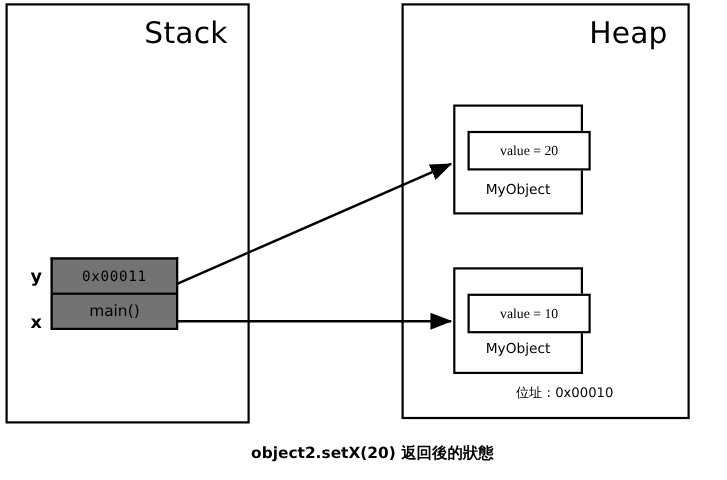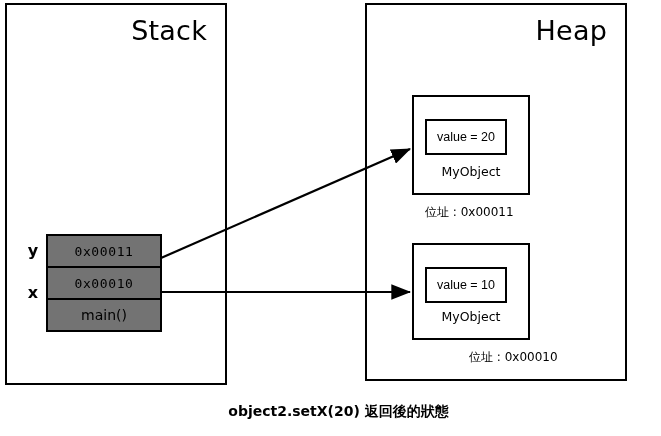--- a/index.html
+++ b/index.html
@@ -90,29 +90,29 @@
     box-sizing: border-box;
     background: #ffffff;
   }
   #heap-object-top    { left: 412px; top: 95px;  height: 100px; }
   #heap-object-bottom { left: 412px; top: 243px; height: 97px; }
 
   .field-box {
     position: absolute;
     left: 11px;
     top: 22px;
-    width: 82px;
+    width: 112px;
     height: 36px;
     border: 2px solid #000000;
     box-sizing: border-box;
     display: flex;
     align-items: center;
     justify-content: center;
     font-size: 12.5px;
-    font-family: Liberation Sans, sans-serif;
+    font-family: Liberation Serif, serif;
     white-space: nowrap;
     background: #ffffff;
   }
   .class-name {
     position: absolute;
     left: 0;
     right: 0;
     bottom: 14px;
     text-align: center;
     font-size: 12.5px;
@@ -164,32 +164,30 @@
   <div class="region" id="stack-region">
     <div class="region-title">Stack</div>
   </div>
 
   <div class="region" id="heap-region">
     <div class="region-title">Heap</div>
   </div>
 
   <div id="stack-frame">
     <div class="stack-cell">0x00011</div>
-    <div class="stack-cell">0x00010</div>
     <div class="stack-cell fn">main()</div>
   </div>
 
   <div class="var-label" id="var-label-y">y</div>
   <div class="var-label" id="var-label-x">x</div>
 
   <div class="heap-object" id="heap-object-top">
     <div class="field-box">value = 20</div>
     <div class="class-name">MyObject</div>
   </div>
-  <div class="addr-label" id="addr-label-top">位址 : 0x00011</div>
 
   <div class="heap-object" id="heap-object-bottom">
     <div class="field-box">value = 10</div>
     <div class="class-name">MyObject</div>
   </div>
   <div class="addr-label" id="addr-label-bottom">位址 : 0x00010</div>
 
   <svg id="arrow-layer" viewBox="0 0 661 436" xmlns="http://www.w3.org/2000/svg">
     <defs>
       <marker id="arrowhead" markerWidth="9" markerHeight="7" refX="8.5" refY="3.5" orient="auto" markerUnits="strokeWidth">

